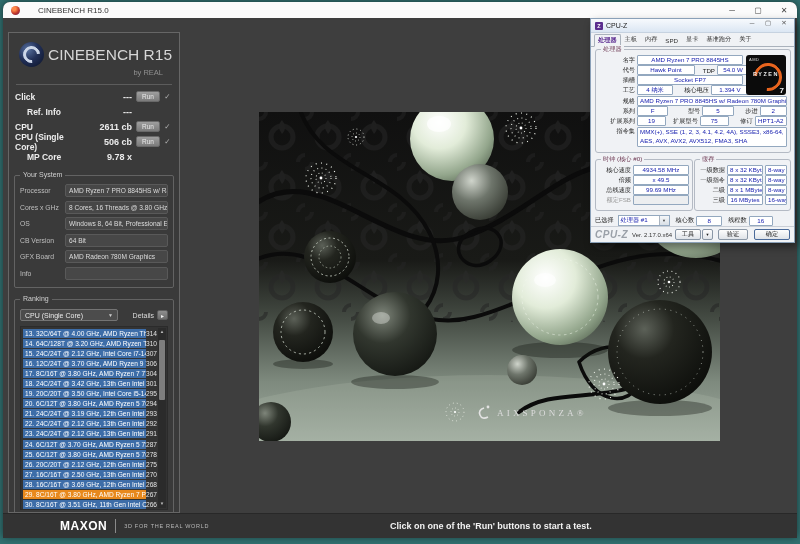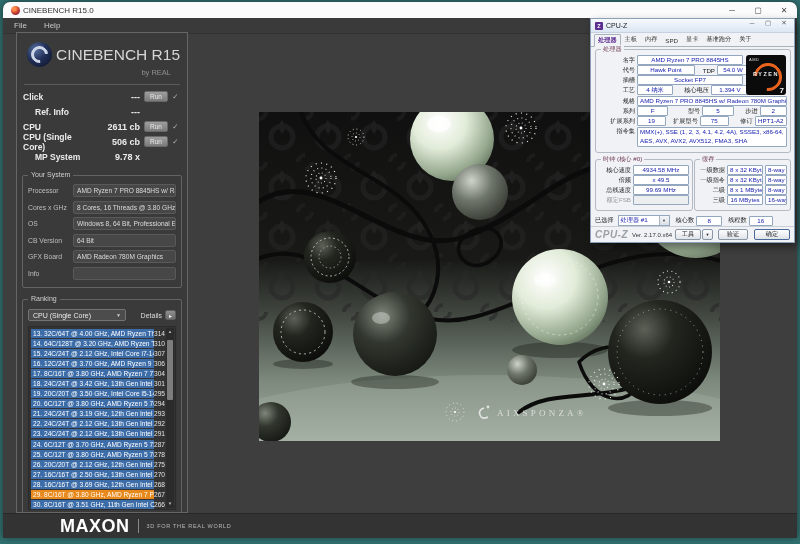--- a/index.html
+++ b/index.html
@@ -4,27 +4,27 @@
 <style>
   html,body{margin:0;padding:0}
   body{width:800px;height:544px;position:relative;overflow:hidden;background:#327272;
        font-family:"Liberation Sans",sans-serif;-webkit-font-smoothing:antialiased}
 
   
   .cbwin{position:absolute;left:3px;top:2px;width:794px;height:535px;background:#3e3e3e;
          border-radius:7px 7px 0 0;box-shadow:0 0 8px rgba(0,0,0,.55)}
   .cb-titlebar{height:16px;background:#fbfbfb;border-radius:7px 7px 0 0;display:flex;align-items:center;padding-left:8px;font-size:8px;color:#333}
   .cb-appicon{width:9px;height:9px;border-radius:50%;background:radial-gradient(circle at 35% 30%,#ff8a4a 20%,#c23a2a 55%,#5a1a66 100%)}
-  .cb-title{margin-left:3px}
+  .cb-title{margin-left:18px}
   .winctrls{margin-left:auto;display:flex;height:100%}
   .wbtn{width:26px;display:flex;align-items:center;justify-content:center;font-size:8px;color:#444}
   .cb-menubar{height:15px;background:#3a3a3a;border-bottom:1px solid #323232;display:flex;align-items:center;gap:17px;padding-left:11px;font-size:8px;color:#c9c9c9}
 
   
-  .lpanel{position:absolute;left:13px;top:30px;width:172px;height:481px;background:#3a3a3a;border:1px solid #666;box-sizing:border-box;overflow:hidden}
+  .lpanel{position:absolute;left:5px;top:30px;width:172px;height:481px;background:#3a3a3a;border:1px solid #666;box-sizing:border-box;overflow:hidden}
   .cb-logo{display:flex;align-items:center;padding:9px 6px 0 10px}
   .logo-sphere{width:25px;height:25px;flex:none;border-radius:50%;background:radial-gradient(circle at 35% 30%,#58719f 0%,#223058 45%,#0a1126 100%);position:relative}
   .logo-sphere::after{content:"";position:absolute;inset:4px;border-radius:50%;border:3.5px solid #ccd6e8;border-right-color:transparent;transform:rotate(40deg)}
   .logo-text{font-size:15.5px;color:#d6d6d6;margin-left:4px;white-space:nowrap}
   .logo-sub{font-size:7.5px;color:#909090;text-align:right;padding-right:16px;margin-top:1px}
   .hr{border-top:1px solid #5c5c5c;margin:7px 7px 4px}
   .brow{display:flex;align-items:center;height:15px;padding:0 6px;font-size:8.5px;font-weight:bold;color:#ececec}
   .brow .ind{padding-left:12px}
   .bval{margin-left:auto;min-width:46px;text-align:right;font-size:9px;white-space:nowrap}
   .runbtn{width:24px;height:11px;margin-left:4px;flex:none;border-radius:2px;background:linear-gradient(#9e9e9e,#7b7b7b);border:1px solid #696969;color:#e9e9e9;font-size:6.5px;font-weight:normal;display:flex;align-items:center;justify-content:center;box-sizing:border-box}
@@ -47,21 +47,21 @@
   .rbar{background:#3d6da8;color:#fff;font-size:6.6px;line-height:9px;padding:0 2px;white-space:nowrap;overflow:hidden;max-width:126px}
   .rrow.self .rbar{background:#e8891d}
   .rscore{margin-left:auto;font-size:6.6px;color:#e2e2e2}
   .rscroll{position:absolute;right:1px;top:1px;bottom:1px;width:8px;background:#2b2b2b}
   .rscroll .up,.rscroll .dn{position:absolute;left:0;width:8px;height:8px;text-align:center;font-size:4.5px;color:#bbb;line-height:8px}
   .rscroll .up{top:0}.rscroll .dn{bottom:0}
   .rthumb{position:absolute;left:1px;top:12px;width:6px;height:60px;background:#7d7d7d;border-radius:1px}
 
   
   .bbar{position:absolute;left:0;right:0;top:511px;height:24px;background:#333;border-top:1px solid #282828;display:flex;align-items:center}
-  .maxon{margin-left:57px;font-size:18px;font-weight:800;color:#fff;letter-spacing:.5px}
+  .maxon{margin-left:57px;font-size:12px;font-weight:800;color:#fff;letter-spacing:.5px}
   .bdiv{width:1px;height:14px;background:#8a8a8a;margin:0 8px}
   .tag{font-size:5.5px;color:#b8b8b8;letter-spacing:.7px}
   .status{position:absolute;left:387px;font-size:9px;font-weight:bold;color:#f2f2f2}
 
   .preview{position:absolute;left:256px;top:110px;width:461px;height:329px}
 
   
   .cpuz{position:absolute;left:590px;top:18px;width:203px;height:223px;background:#f0f2f5;border:1px solid #8aa0b8;box-shadow:3px 4px 8px rgba(0,0,0,.45);box-sizing:content-box}
   .cz-titlebar{height:13px;background:linear-gradient(#f7fafd,#dbe6f3);border-bottom:1px solid #c6d2e0;display:flex;align-items:center;padding:0 2px 0 4px}
   .cz-icon{width:8px;height:8px;flex:none;background:#5a2d8e;border-radius:1px;color:#fff;font-size:5.5px;font-weight:bold;display:flex;align-items:center;justify-content:center}
@@ -100,24 +100,20 @@
   <div class="cb-titlebar">
     <span class="cb-appicon"></span>
     <span class="cb-title">CINEBENCH R15.0</span>
     <span class="winctrls">
       <span class="wbtn">─</span>
       <span class="wbtn">▢</span>
       <span class="wbtn">✕</span>
     </span>
   </div>
 
-  <div class="cb-menubar">
-    <span>File</span>
-    <span>Help</span>
-  </div>
 
   <div class="lpanel">
     <div class="cb-logo">
       <span class="logo-sphere"></span>
       <span class="logo-text">CINEBENCH R15</span>
     </div>
     <div class="logo-sub">by REAL</div>
     <div class="hr"></div>
 
     <div class="brow">
@@ -138,21 +134,21 @@
       <span class="runbtn">Run</span>
       <span class="chk">✓</span>
     </div>
     <div class="brow">
       <span>CPU (Single Core)</span>
       <span class="bval">506 cb</span>
       <span class="runbtn">Run</span>
       <span class="chk">✓</span>
     </div>
     <div class="brow">
-      <span class="ind">MP System</span>
+      <span class="ind">MP Core</span>
       <span class="bval">9.78 x</span>
       <span class="runsp"></span>
         <span class="chk"></span>
     </div>
 
     <div class="gbox">
       <span class="gleg">Your System</span>
       <div class="srow">
           <span class="slab">Processor</span>
           <span class="sval">AMD Ryzen 7 PRO 8845HS w/ Radeon 780M</span>
@@ -396,20 +392,21 @@
         <circle cx="229" cy="295" r="1.4" fill="#e3e3e3"></circle>
         <text x="238" y="304" font-family="Liberation Serif, serif" font-size="9" letter-spacing="3.2" fill="#dcdcdc">AIXSPONZA®</text>
       </g>
     </svg>
   </div>
 
   <div class="bbar">
     <span class="maxon">MAXON</span>
     <span class="bdiv"></span>
     <span class="tag">3D FOR THE REAL WORLD</span>
+    <span class="status">Click on one of the 'Run' buttons to start a test.</span>
   </div>
 </div>
 
 <div class="cpuz">
   <div class="cz-titlebar">
     <span class="cz-icon">Z</span>
     <span class="cz-title">CPU-Z</span>
     <span class="winctrls">
       <span class="czwb">─</span>
       <span class="czwb">▢</span>

